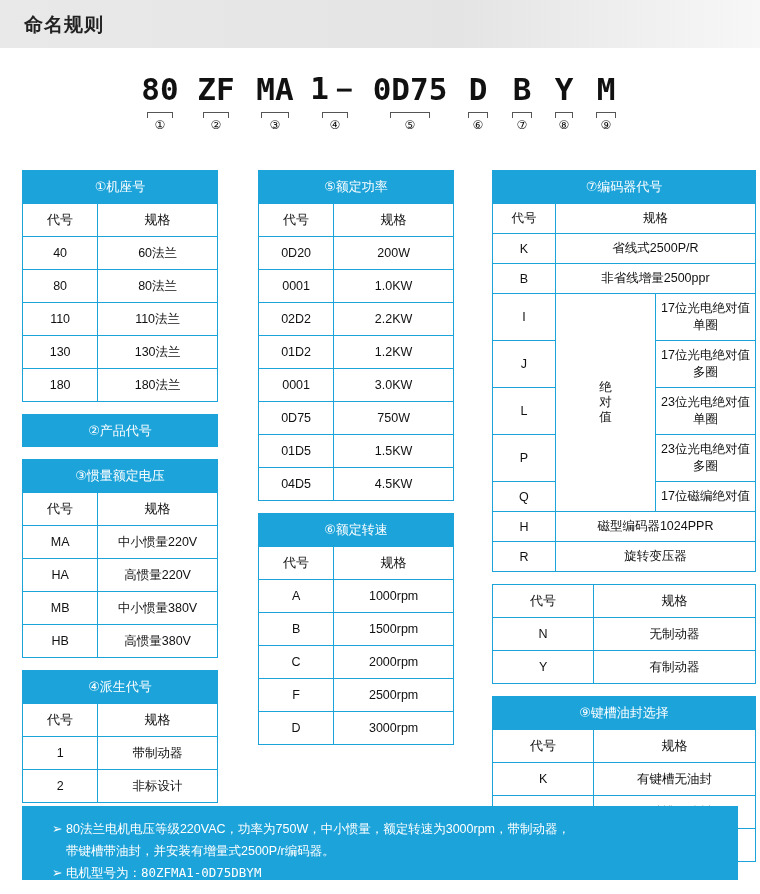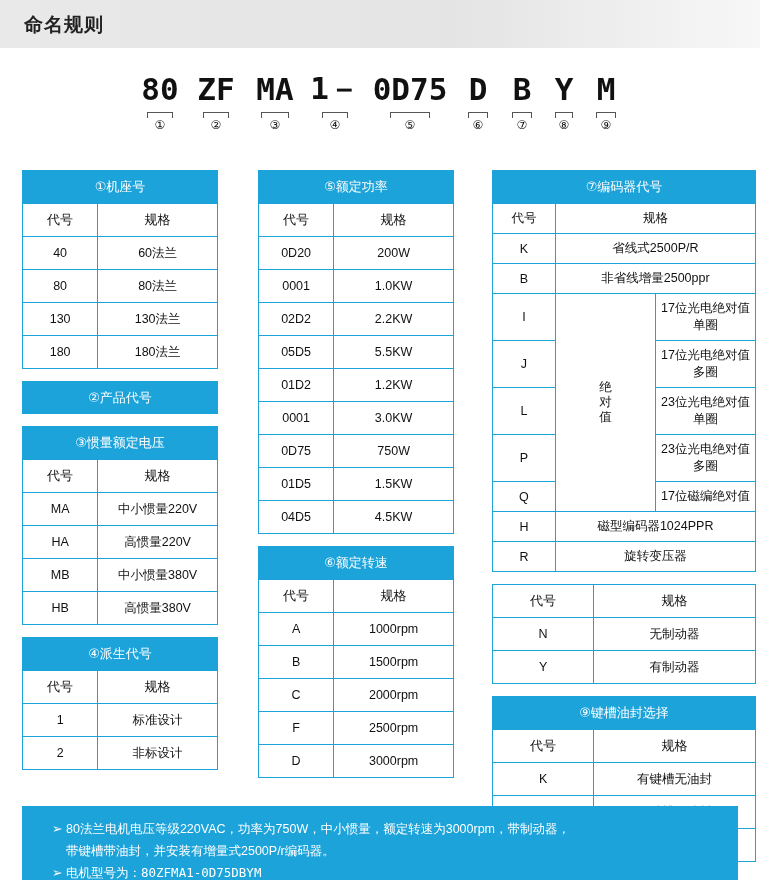--- a/index.html
+++ b/index.html
@@ -158,20 +158,24 @@
           </tr>
           <tr>
             <td class="c-code">40</td>
             <td class="c-spec">60法兰</td>
           </tr>
           <tr>
             <td class="c-code">80</td>
             <td class="c-spec">80法兰</td>
           </tr>
           <tr>
+            <td class="c-code">110</td>
+            <td class="c-spec">110法兰</td>
+          </tr>
+          <tr>
             <td class="c-code">130</td>
             <td class="c-spec">130法兰</td>
           </tr>
           <tr>
             <td class="c-code">180</td>
             <td class="c-spec">180法兰</td>
           </tr>
         </tbody>
     </table>
   </div>
@@ -211,21 +215,21 @@
   <div class="block">
     <div class="bhead">④派生代号</div>
     <table class="t">
       <tbody id="t4-body">
           <tr>
             <td class="h c-code">代号</td>
             <td class="h c-spec">规格</td>
           </tr>
           <tr>
             <td class="c-code">1</td>
-            <td class="c-spec">标准设计</td>
+            <td class="c-spec">带制动器</td>
           </tr>
           <tr>
             <td class="c-code">2</td>
             <td class="c-spec">非标设计</td>
           </tr>
         </tbody>
     </table>
   </div>
 
 </div>
@@ -244,24 +248,20 @@
             <td class="c-code">0D20</td>
             <td class="c-spec">200W</td>
           </tr>
           <tr>
             <td class="c-code">0001</td>
             <td class="c-spec">1.0KW</td>
           </tr>
           <tr>
             <td class="c-code">02D2</td>
             <td class="c-spec">2.2KW</td>
-          </tr>
-          <tr>
-            <td class="c-code">05D5</td>
-            <td class="c-spec">5.5KW</td>
           </tr>
           <tr>
             <td class="c-code">01D2</td>
             <td class="c-spec">1.2KW</td>
           </tr>
           <tr>
             <td class="c-code">0001</td>
             <td class="c-spec">3.0KW</td>
           </tr>
           <tr>

